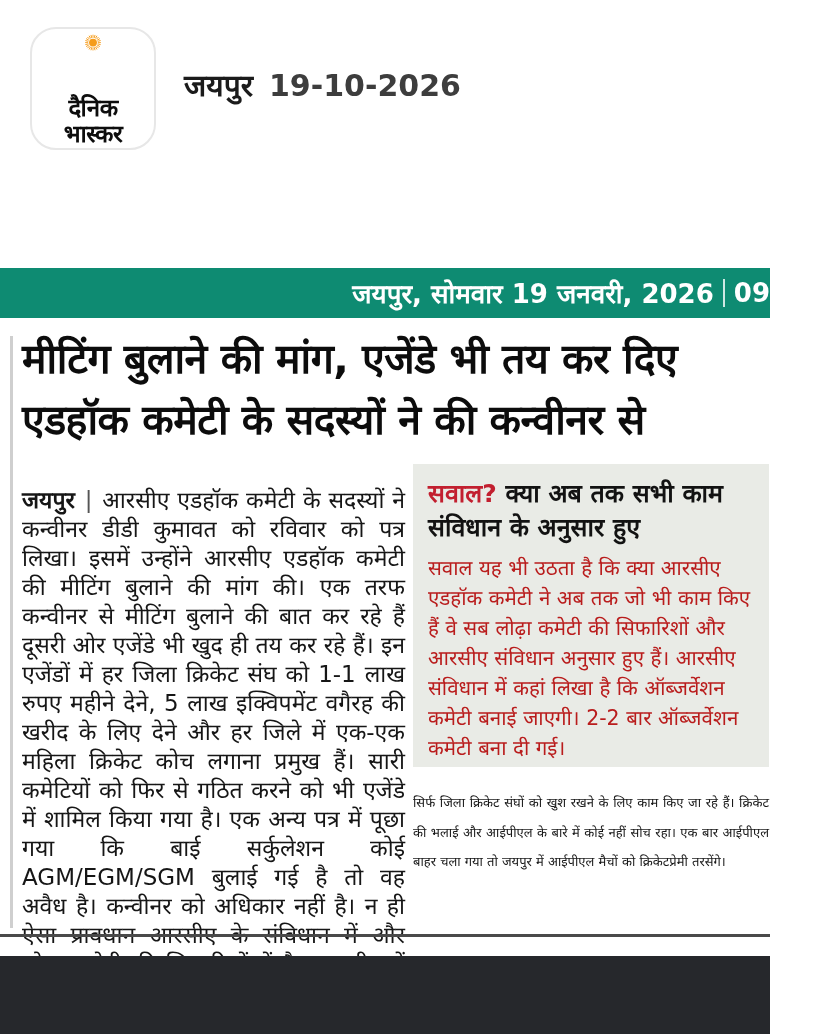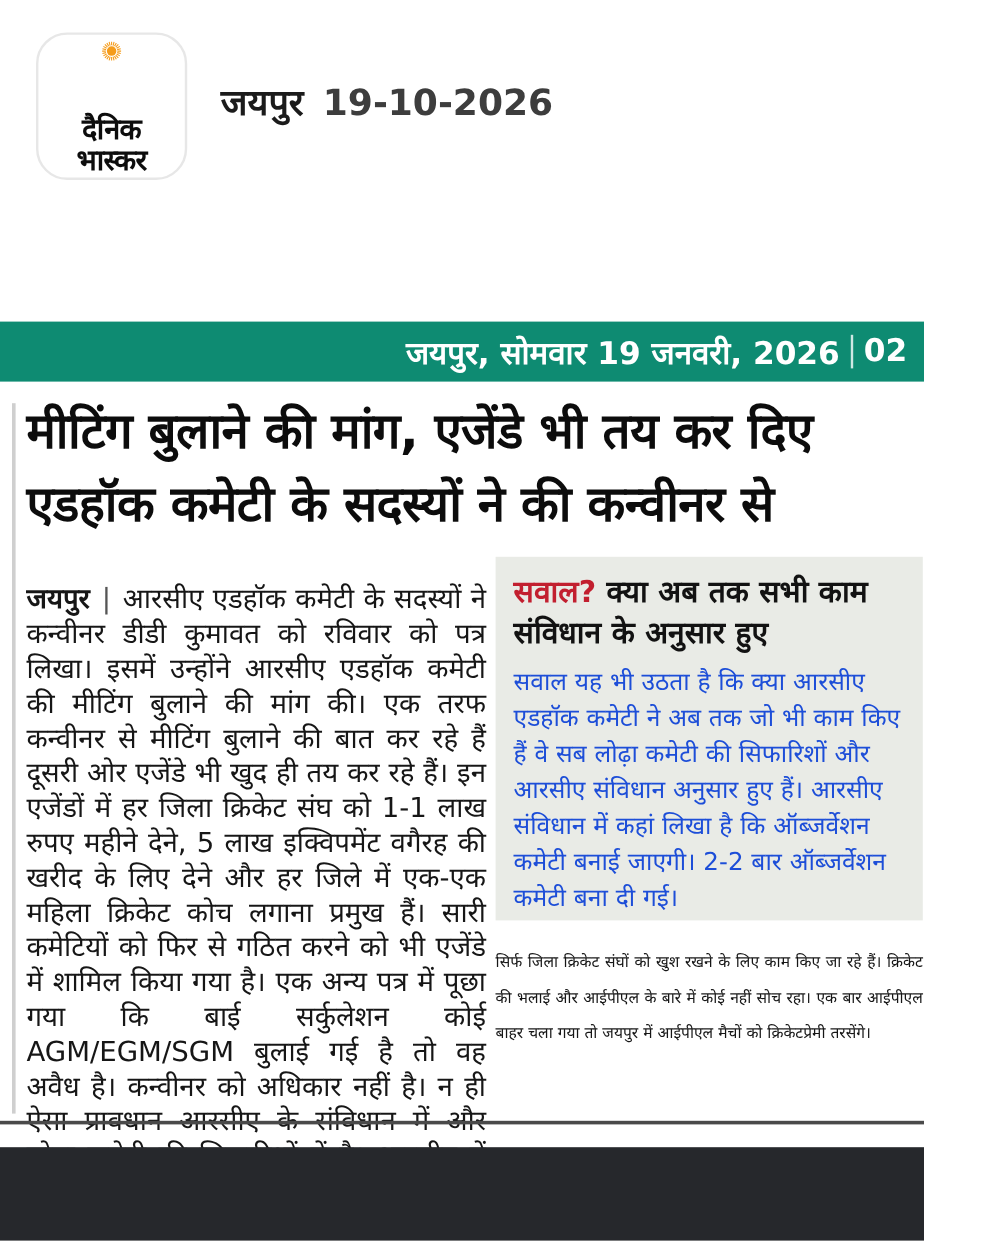--- a/index.html
+++ b/index.html
@@ -14,40 +14,40 @@
   .sun { margin-top:5px; }
   .logo-text { text-align:center; font-weight:800; font-size:24px; line-height:1.08;
                color:#0d0d0d; letter-spacing:-.5px; margin-top:-2px; }
   .app-title { position:absolute; left:184px; top:64px; white-space:nowrap; }
   .app-city { font-size:30px; font-weight:800; color:#1b1b1b; }
   .app-date { font-size:30px; font-weight:600; color:#3d3d3d; margin-left:16px; }
 
   
   .masthead { position:absolute; left:0; top:268px; width:770px; height:50px;
               background:#0E8B72; color:#ffffff; display:flex; align-items:center;
-              justify-content:flex-end; padding-right:14px; font-weight:700; font-size:26px; }
+              justify-content:flex-end; font-weight:700; font-size:26px; }
   .masthead .vsep { display:inline-block; width:2px; height:28px; background:rgba(255,255,255,.8);
                     margin:0 9px; }
 
   .left-rule { position:absolute; left:10px; top:336px; width:3px; height:592px; background:#cfcfcf; }
 
   .headline { position:absolute; left:22px; top:329px; width:748px; color:#0c0c0c; }
   .headline div { font-size:41px; font-weight:800; line-height:61px; white-space:nowrap;
                   letter-spacing:-.5px; }
 
   .col-left { position:absolute; left:22px; top:486px; width:383px;
               font-size:23px; line-height:29px; color:#161616; text-align:justify; }
   .col-left b { font-weight:800; }
   .col-left .sep { color:#555; padding:0 2px; }
 
   .qbox { position:absolute; left:413px; top:464px; width:356px;
           background:#E9EBE6; padding:13px 14px 4px 15px; }
   .qbox-title { font-size:25px; font-weight:800; line-height:34px; color:#121212; }
   .qbox-title .qlabel { color:#C21F2F; }
-  .qbox-body { margin-top:8px; font-size:20.5px; line-height:30px; color:#1d4ed8; }
+  .qbox-body { margin-top:8px; font-size:20.5px; line-height:30px; color:#b91c1c; }
 
   .col-right-tail { position:absolute; left:413px; top:788px; width:356px;
                     font-size:13px; line-height:29.5px; color:#161616; text-align:justify; }
 
   .bottom-rule { position:absolute; left:0; top:934px; width:770px; height:3px; background:#4a4a4a; }
   .bottom-bar  { position:absolute; left:0; top:956px; width:770px; height:78px; background:#26282C; }
 </style>
 </head>
 <body>
 
@@ -89,21 +89,21 @@
     </div>
   </div>
 
   <div class="app-title">
     <span class="app-city">जयपुर</span><span class="app-date">19-10-2026</span>
   </div>
 
   <div class="masthead">
     <span>जयपुर, सोमवार 19 जनवरी, 2026</span>
     <span class="vsep"></span>
-    <span>02</span>
+    <span>09</span>
   </div>
 
   <div class="left-rule"></div>
   <div class="headline">
     <div>मीटिंग बुलाने की मांग, एजेंडे भी तय कर दिए</div>
     <div>एडहॉक कमेटी के सदस्यों ने की कन्वीनर से</div>
   </div>
 
   <div class="col-left">
     <p><b>जयपुर</b> <span class="sep">|</span> <span>आरसीए एडहॉक कमेटी के सदस्यों ने कन्वीनर डीडी कुमावत को रविवार को पत्र लिखा। इसमें उन्होंने आरसीए एडहॉक कमेटी की मीटिंग बुलाने की मांग की। एक तरफ कन्वीनर से मीटिंग बुलाने की बात कर रहे हैं दूसरी ओर एजेंडे भी खुद ही तय कर रहे हैं। इन एजेंडों में हर जिला क्रिकेट संघ को 1-1 लाख रुपए महीने देने, 5 लाख इक्विपमेंट वगैरह की खरीद के लिए देने और हर जिले में एक-एक महिला क्रिकेट कोच लगाना प्रमुख हैं। सारी कमेटियों को फिर से गठित करने को भी एजेंडे में शामिल किया गया है। एक अन्य पत्र में पूछा गया कि बाई सर्कुलेशन कोई AGM/EGM/SGM बुलाई गई है तो वह अवैध है। कन्वीनर को अधिकार नहीं है। न ही ऐसा प्रावधान आरसीए के संविधान में और लोढ़ा कमेटी की सिफारिशों में है। आरसीए में अब सत्ता संघर्ष तेज हो गया है। अब</span></p>

